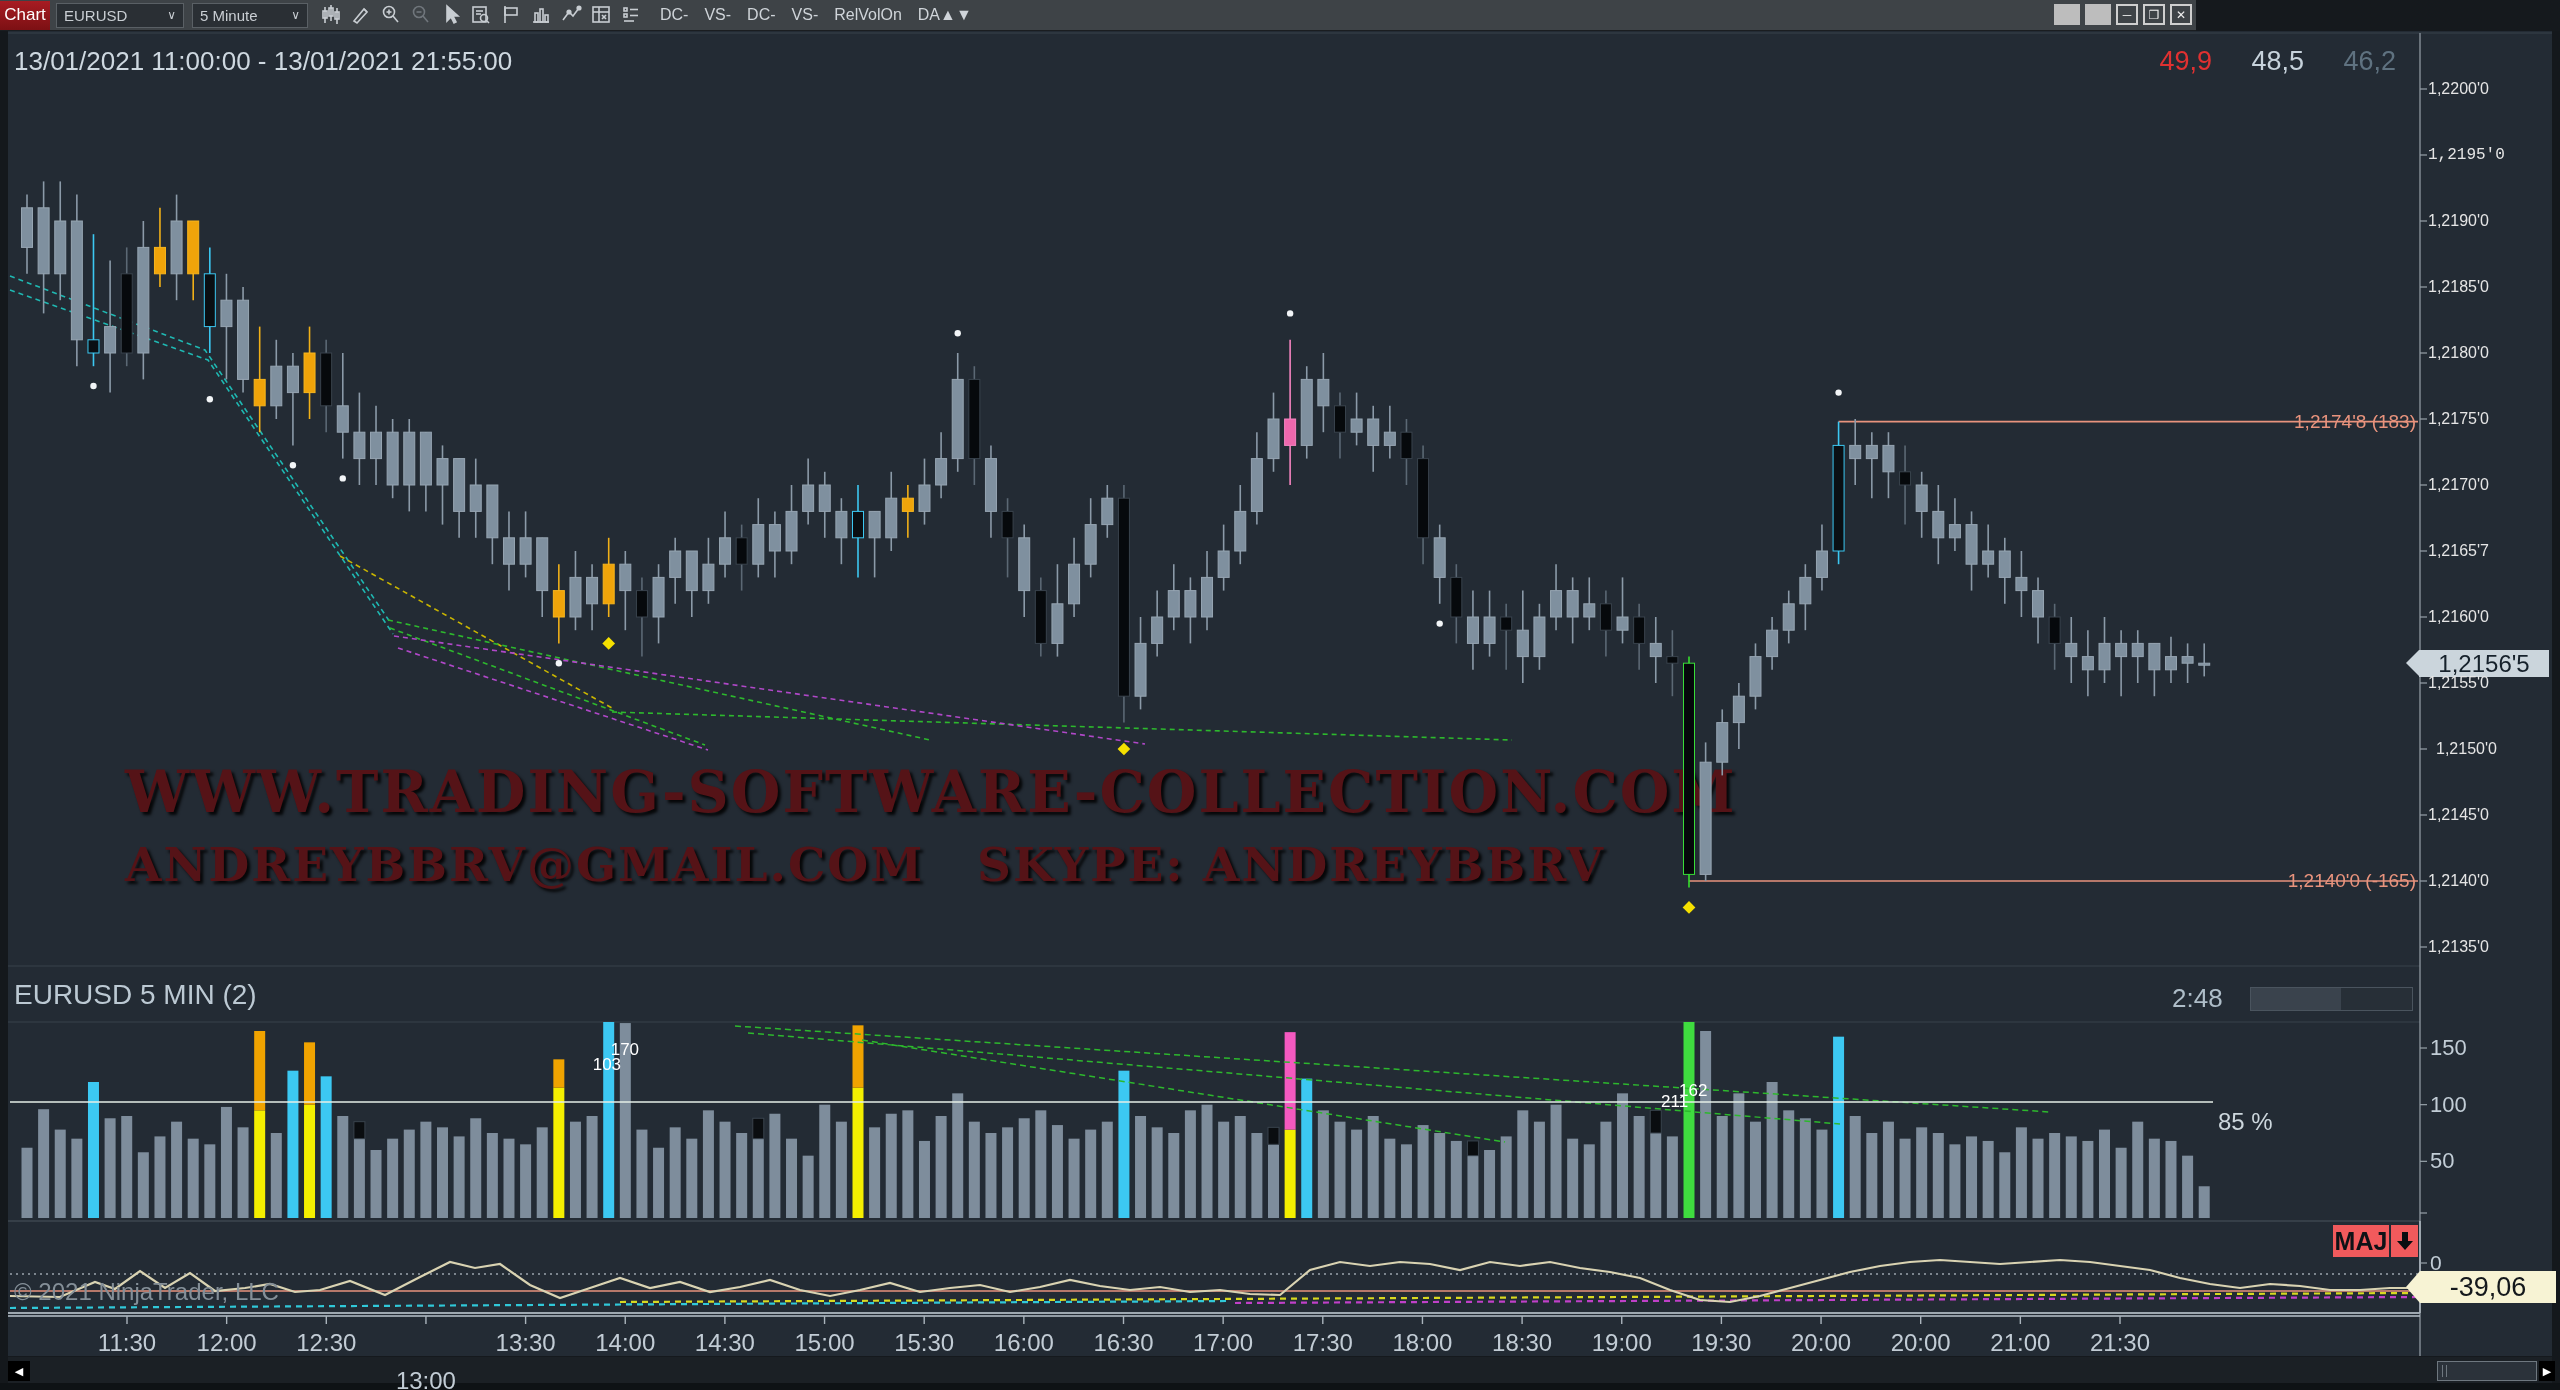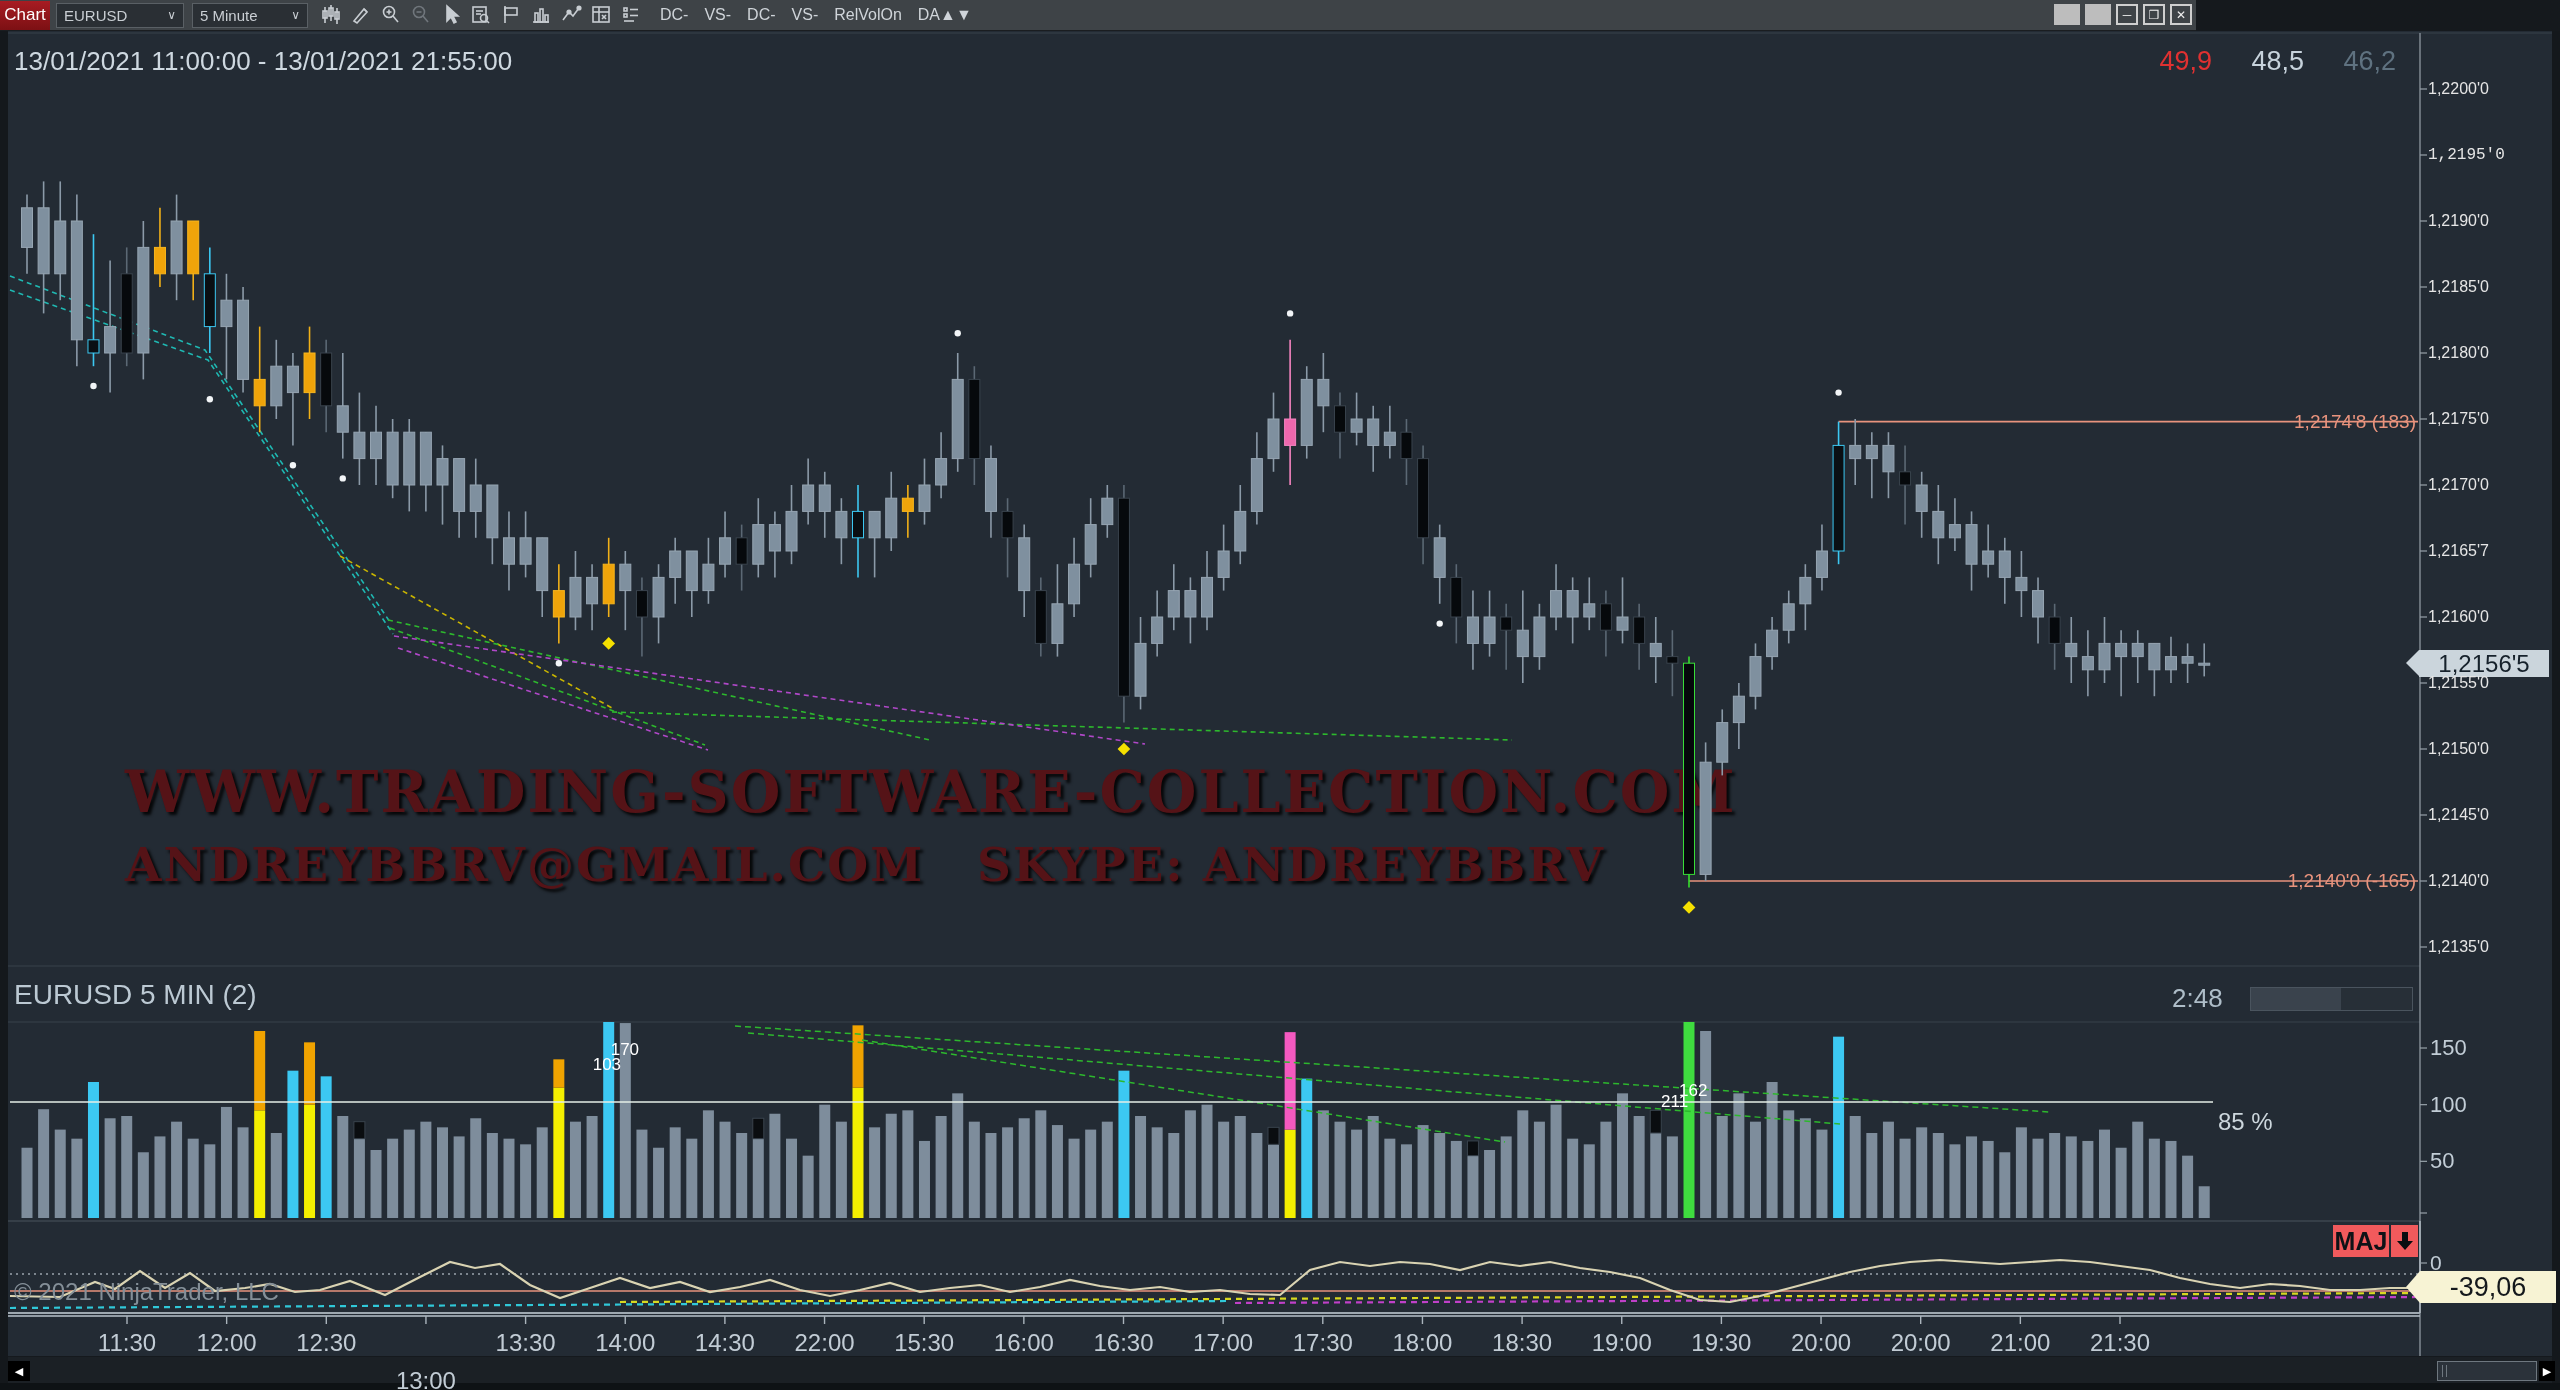--- a/index.html
+++ b/index.html
@@ -732,35 +732,35 @@
     <div class="lbl price-lbl" style="top: 89px;">1,2200'0</div>
     <div class="lbl price-lbl" style="top: 155px; font-family: Liberation Mono, monospace;">1,2195'0</div>
     <div class="lbl price-lbl" style="top: 221px;">1,2190'0</div>
     <div class="lbl price-lbl" style="top: 287px;">1,2185'0</div>
     <div class="lbl price-lbl" style="top: 353px;">1,2180'0</div>
     <div class="lbl price-lbl" style="top: 419px;">1,2175'0</div>
     <div class="lbl price-lbl" style="top: 485px;">1,2170'0</div>
     <div class="lbl price-lbl" style="top: 551px;">1,2165'7</div>
     <div class="lbl price-lbl" style="top: 617px;">1,2160'0</div>
     <div class="lbl price-lbl" style="top: 683px;">1,2155'0</div>
-    <div class="lbl price-lbl" style="top: 749px;">1,2150'0</div>
+    <div class="lbl price-lbl" style="top: 749px; margin-left: 8px;">1,2150'0</div>
     <div class="lbl price-lbl" style="top: 815px;">1,2145'0</div>
     <div class="lbl price-lbl" style="top: 881px;">1,2140'0</div>
     <div class="lbl price-lbl" style="top: 947px;">1,2135'0</div>
     <div class="lbl vol-lbl" style="top: 1048.01px;">150</div>
     <div class="lbl vol-lbl" style="top: 1104.67px;">100</div>
     <div class="lbl vol-lbl" style="top: 1161.34px;">50</div>
     <div class="lbl time-lbl" style="left: 127px; top: 1329px;">11:30</div>
     <div class="lbl time-lbl" style="left: 226.65px; top: 1329px;">12:00</div>
     <div class="lbl time-lbl" style="left: 326.3px; top: 1329px;">12:30</div>
     <div class="lbl time-lbl" style="left: 425.95px; top: 1329px; margin-top: 38px;">13:00</div>
     <div class="lbl time-lbl" style="left: 525.6px; top: 1329px;">13:30</div>
     <div class="lbl time-lbl" style="left: 625.25px; top: 1329px;">14:00</div>
     <div class="lbl time-lbl" style="left: 724.9px; top: 1329px;">14:30</div>
-    <div class="lbl time-lbl" style="left: 824.55px; top: 1329px;">22:00</div>
+    <div class="lbl time-lbl" style="left: 824.55px; top: 1329px;">15:00</div>
     <div class="lbl time-lbl" style="left: 924.2px; top: 1329px;">15:30</div>
     <div class="lbl time-lbl" style="left: 1023.85px; top: 1329px;">16:00</div>
     <div class="lbl time-lbl" style="left: 1123.5px; top: 1329px;">16:30</div>
     <div class="lbl time-lbl" style="left: 1223.15px; top: 1329px;">17:00</div>
     <div class="lbl time-lbl" style="left: 1322.8px; top: 1329px;">17:30</div>
     <div class="lbl time-lbl" style="left: 1422.45px; top: 1329px;">18:00</div>
     <div class="lbl time-lbl" style="left: 1522.1px; top: 1329px;">18:30</div>
     <div class="lbl time-lbl" style="left: 1621.75px; top: 1329px;">19:00</div>
     <div class="lbl time-lbl" style="left: 1721.4px; top: 1329px;">19:30</div>
     <div class="lbl time-lbl" style="left: 1821.05px; top: 1329px;">20:00</div>

